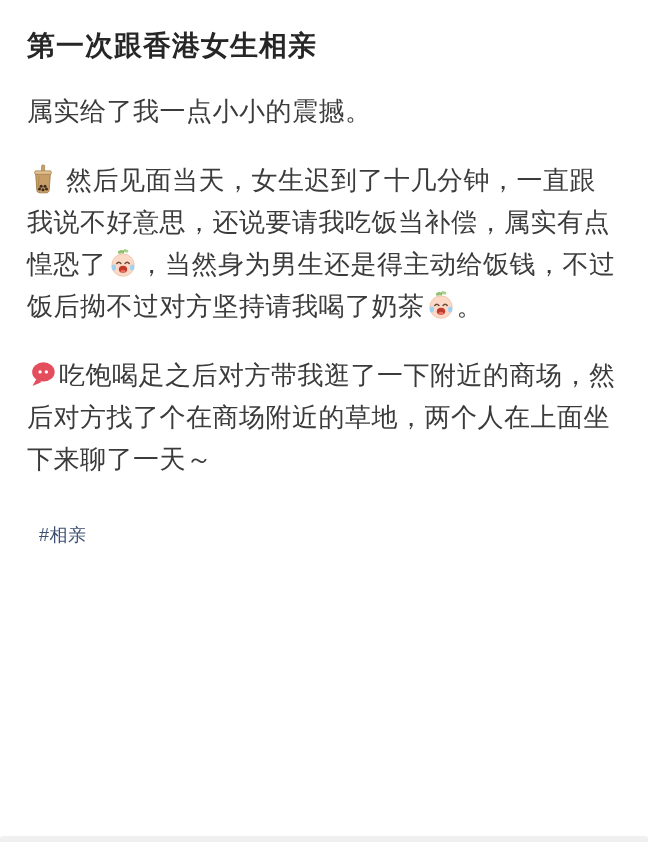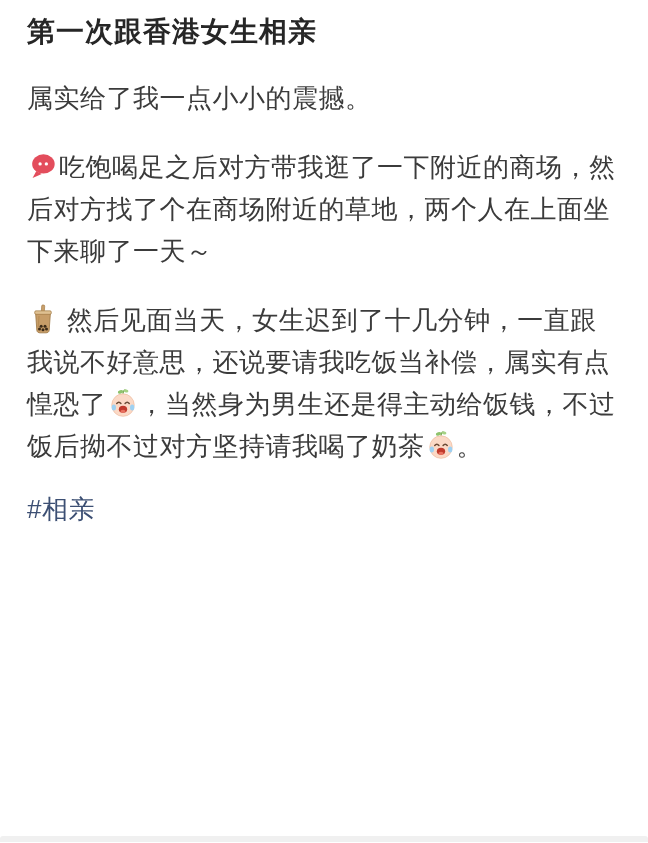--- a/index.html
+++ b/index.html
@@ -9,50 +9,51 @@
   }
   .screen {
     position: relative;
     width: 648px;
     height: 843px;
     margin: 0 auto;
     background: var(--bg-color, #ffffff);
     overflow: hidden;
   }
   .post-content {
-    padding: 14px 27px 0 27px;
+    padding: 28px 27px 0 27px;
   }
   .title {
     margin: 0 0 27px 0;
     font-size: 28px;
     line-height: 36px;
     font-weight: bold;
     color: var(--title-color, #262626);
     letter-spacing: 1px;
   }
   .para {
     margin: 0 0 27px 0;
     font-size: 26px;
     line-height: 42px;
     color: var(--body-color, #3b3b3b);
     letter-spacing: 0.5px;
     word-break: break-all;
+    font-family: Liberation Serif, serif;
   }
   .emoji {
     display: inline-block;
     width: 30px;
     height: 30px;
     vertical-align: -5px;
     margin: 0 1px;
   }
   .emoji svg { width: 100%; height: 100%; display: block; }
   .hashtag {
     display: inline-block;
-    margin: 0;
-    font-size: 26px;
+    margin: 12px;
+    font-size: 18px;
     line-height: 30px;
     color: var(--hashtag-color, #3c4f73);
     letter-spacing: 0.5px;
     text-decoration: none;
     cursor: pointer;
   }
   .bottom-divider {
     position: absolute;
     left: 0;
     right: 0;
@@ -63,26 +64,20 @@
   }
 </style>
 </head>
 <body>
 
 <div class="screen">
   <div class="post-content">
     <h1 class="title">第一次跟香港女生相亲</h1>
     <div id="post-body">
         <p class="para"><span>属实给了我一点小小的震撼。</span></p>
-        <p class="para"><span class="emoji"><svg viewBox="0 0 36 36">
-              <ellipse cx="18.5" cy="15.5" rx="13.5" ry="11.5" fill="#e34d5c"></ellipse>
-              <path d="M10 24 L5.5 32.5 L16.5 27.5 Z" fill="#e34d5c"></path>
-              <circle cx="14.5" cy="15.5" r="2" fill="#ffffff"></circle>
-              <circle cx="22" cy="15.5" r="2" fill="#ffffff"></circle>
-            </svg></span><span>吃饱喝足之后对方带我逛了一下附近的商场，然后对方找了个在商场附近的草地，两个人在上面坐下来聊了一天～</span></p>
         <p class="para"><span class="emoji"><svg viewBox="0 0 36 36">
               <rect x="16.2" y="1.2" width="3.6" height="9" rx="1.2" fill="#c9a06b" stroke="#a37c49" stroke-width="0.8" transform="rotate(4 18 6)"></rect>
               <path d="M9 9 L27 9 L25.4 31.5 C25.3 33.5 23.6 34.6 21.6 34.6 L14.4 34.6 C12.4 34.6 10.7 33.5 10.6 31.5 Z" fill="#c79d68" stroke="#9e7743" stroke-width="1"></path>
               <rect x="8" y="8.2" width="20" height="4.2" rx="1.6" fill="#dfc091" stroke="#9e7743" stroke-width="0.8"></rect>
               <path d="M13.2 14.5 L12.3 27.5" stroke="#b88d55" stroke-width="1.4" fill="none"></path>
               <circle cx="13.8" cy="30" r="1.8" fill="#3c2b18"></circle>
               <circle cx="18" cy="31" r="1.8" fill="#3c2b18"></circle>
               <circle cx="22.2" cy="30" r="1.8" fill="#3c2b18"></circle>
               <circle cx="15.8" cy="26.6" r="1.8" fill="#3c2b18"></circle>
               <circle cx="20.4" cy="26.6" r="1.8" fill="#3c2b18"></circle>
@@ -102,17 +97,23 @@
               <ellipse cx="15" cy="4.6" rx="3.3" ry="2.1" fill="#8fc36d" transform="rotate(-18 15 4.6)"></ellipse>
               <ellipse cx="21.8" cy="3.6" rx="2.7" ry="1.8" fill="#a5d284" transform="rotate(14 21.8 3.6)"></ellipse>
               <circle cx="18" cy="20.5" r="13.5" fill="#fbd9c6" stroke="#edb99d" stroke-width="0.8"></circle>
               <path d="M10.5 18.5 Q13 15.5 15.5 18.5" fill="none" stroke="#6b4a35" stroke-width="1.8" stroke-linecap="round"></path>
               <path d="M20.5 18.5 Q23 15.5 25.5 18.5" fill="none" stroke="#6b4a35" stroke-width="1.8" stroke-linecap="round"></path>
               <ellipse cx="18" cy="25.6" rx="5" ry="4.2" fill="#c0392b"></ellipse>
               <ellipse cx="18" cy="27.8" rx="3.1" ry="1.8" fill="#e8705f"></ellipse>
               <ellipse cx="7" cy="23.5" rx="2.6" ry="3.6" fill="#9ed1f2"></ellipse>
               <ellipse cx="29" cy="23.5" rx="2.6" ry="3.6" fill="#9ed1f2"></ellipse>
             </svg></span><span>。</span></p>
+        <p class="para"><span class="emoji"><svg viewBox="0 0 36 36">
+              <ellipse cx="18.5" cy="15.5" rx="13.5" ry="11.5" fill="#e34d5c"></ellipse>
+              <path d="M10 24 L5.5 32.5 L16.5 27.5 Z" fill="#e34d5c"></path>
+              <circle cx="14.5" cy="15.5" r="2" fill="#ffffff"></circle>
+              <circle cx="22" cy="15.5" r="2" fill="#ffffff"></circle>
+            </svg></span><span>吃饱喝足之后对方带我逛了一下附近的商场，然后对方找了个在商场附近的草地，两个人在上面坐下来聊了一天～</span></p>
       </div>
     <a class="hashtag">#相亲</a>
   </div>
   <div class="bottom-divider"></div>
 </div>
 
 </body></html>

